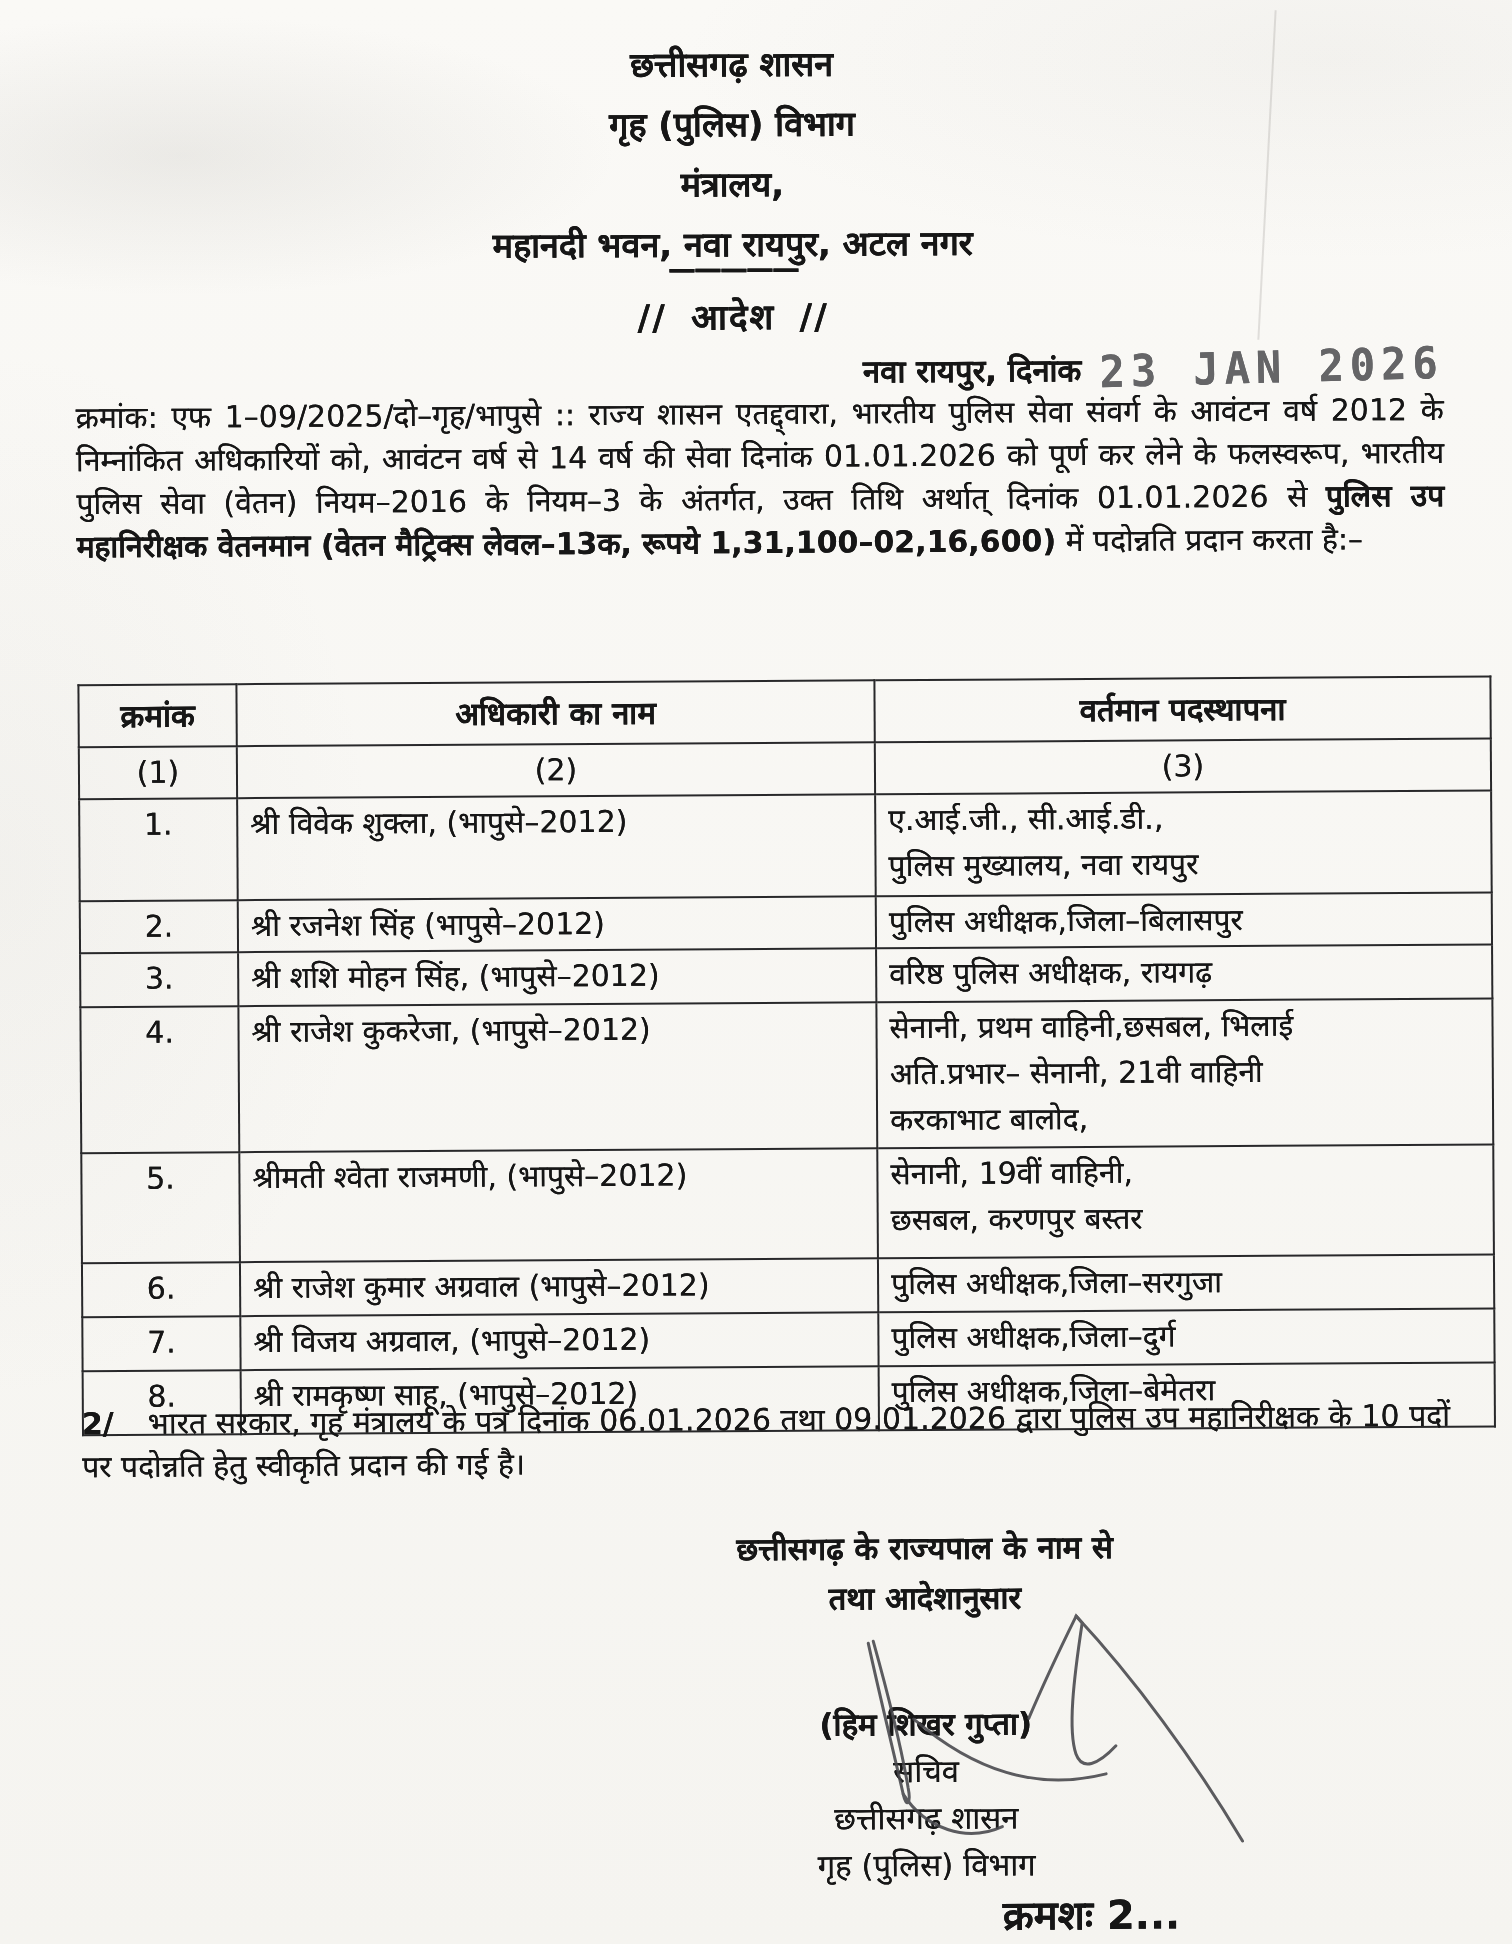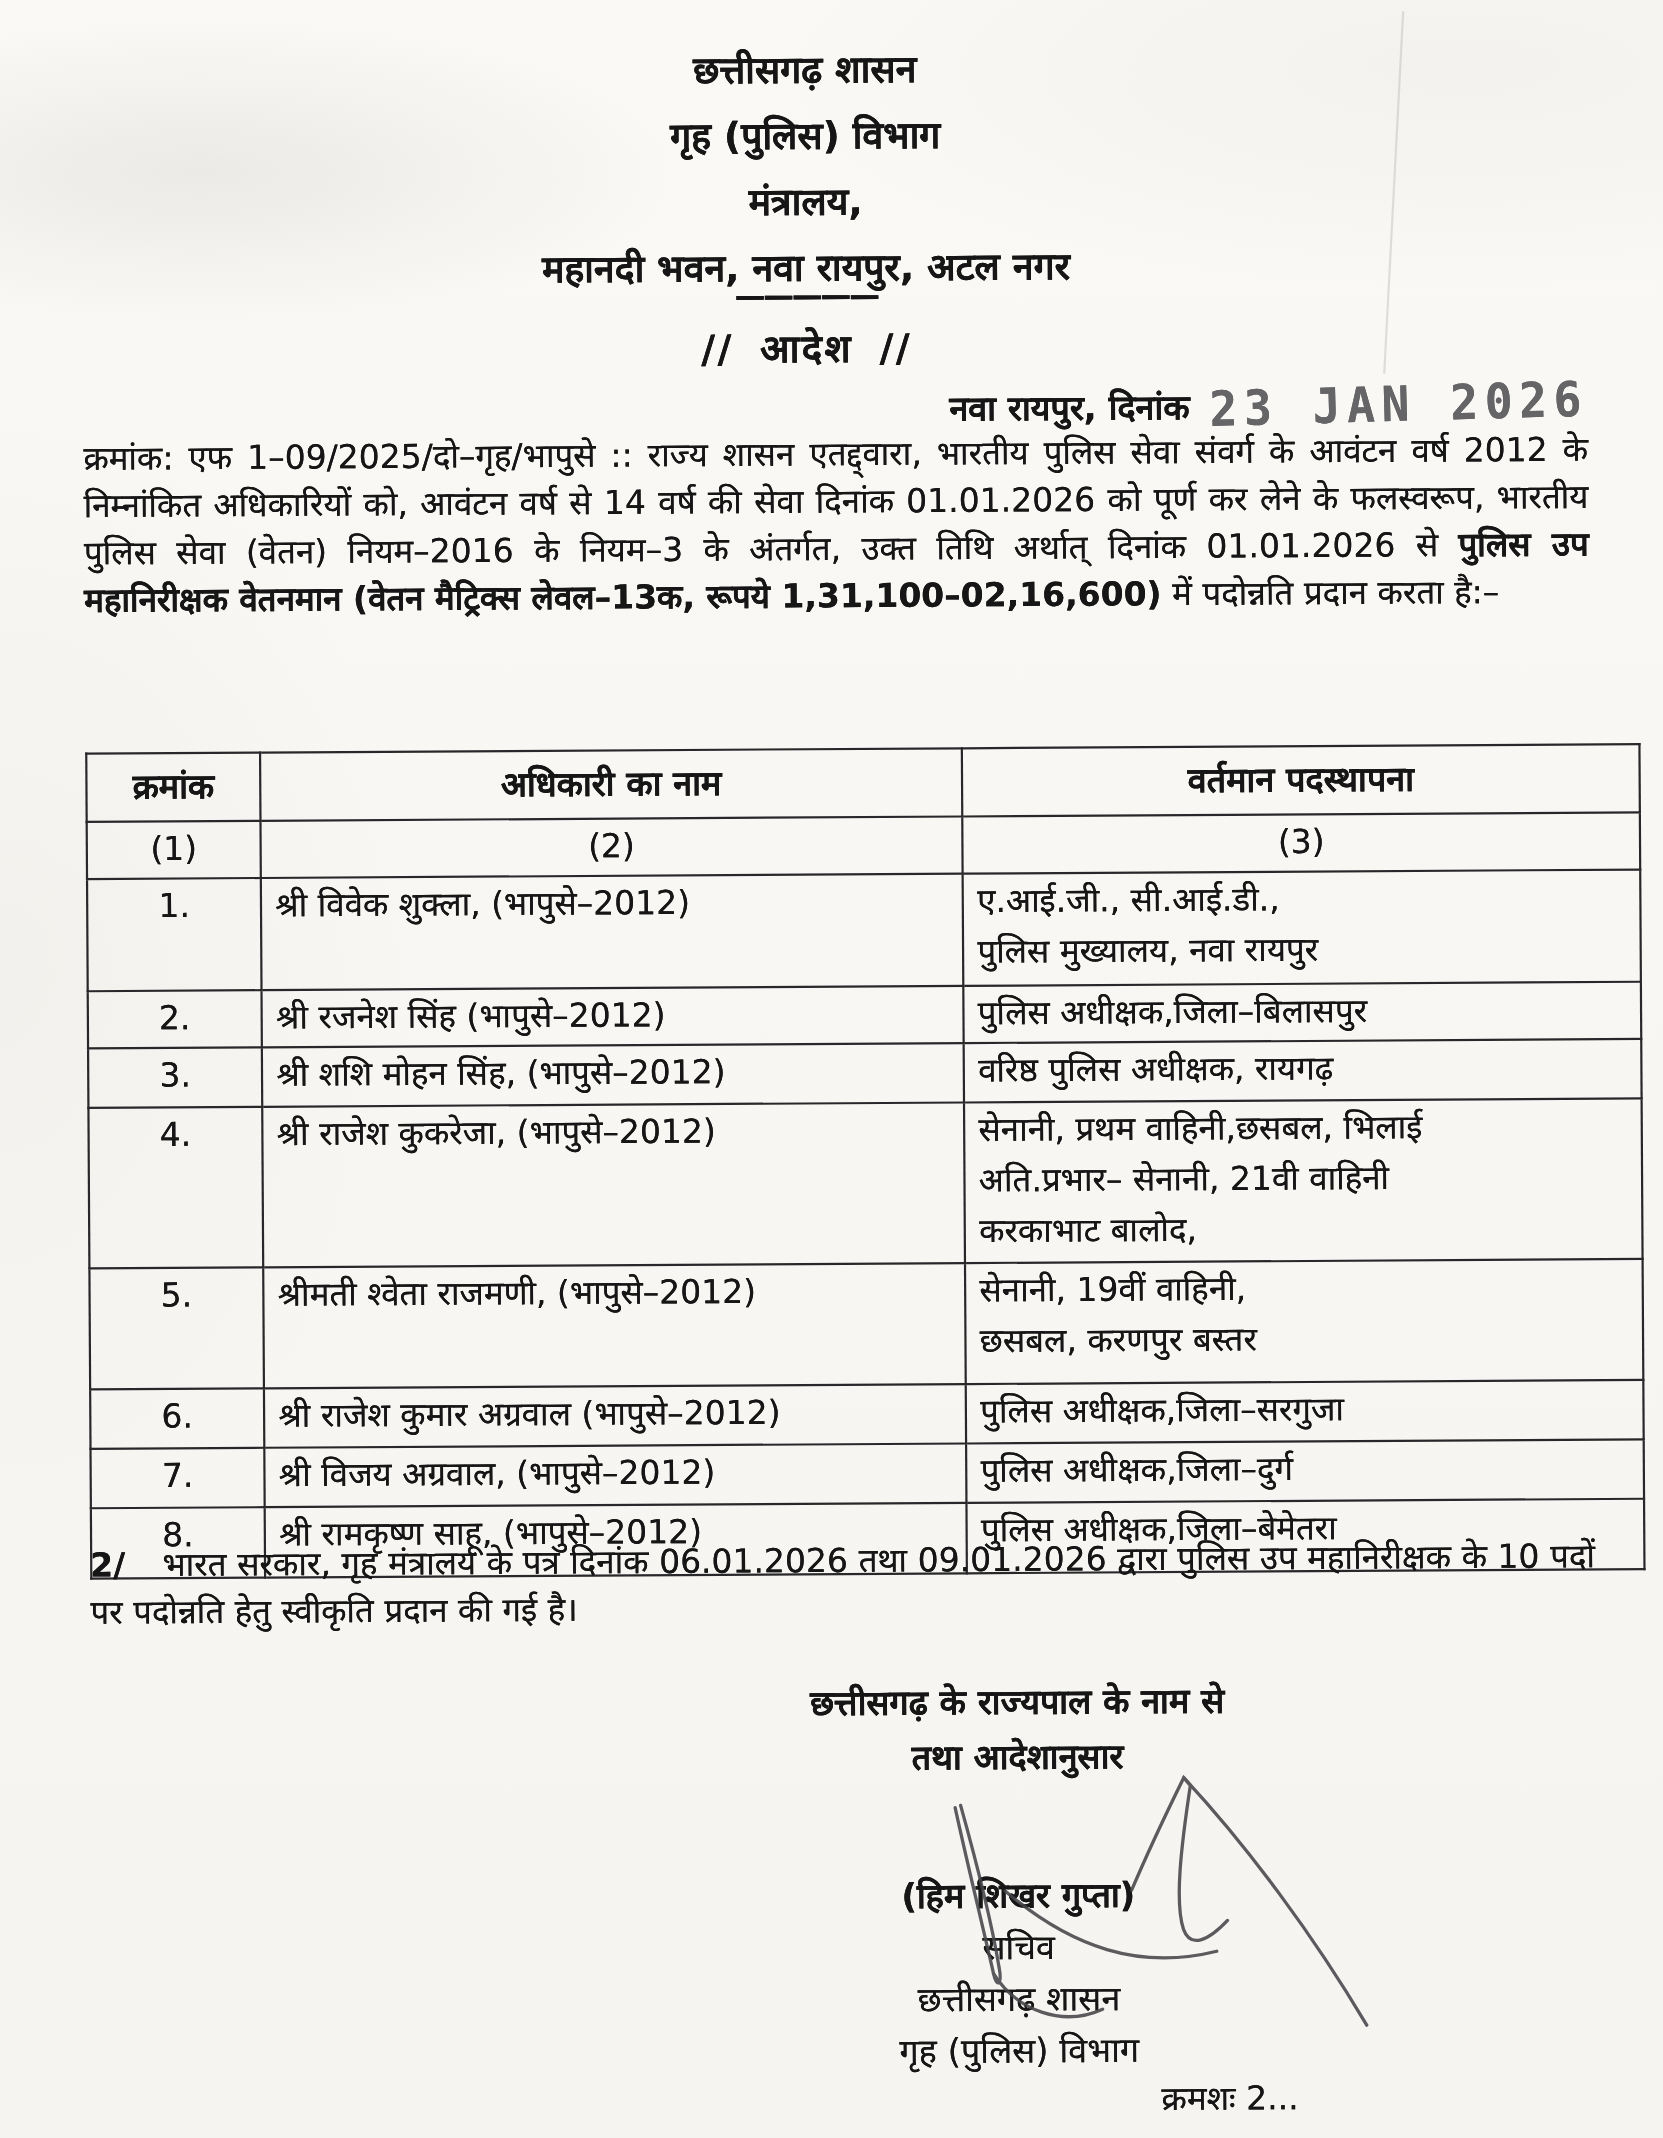--- a/index.html
+++ b/index.html
@@ -53,21 +53,21 @@
   tr.h140 td{height:140px;}
   tr.h104 td{height:104px;}
   tr.h58  td{height:58px;}
 
   .para2{position:absolute;left:78px;right:66px;top:1398px;}
   .para2 .num{font-weight:bold;padding-right:34px;}
 
   .auth{position:absolute;left:630px;width:580px;top:1524px;text-align:center;font-size:31px;line-height:50px;font-weight:bold;}
   .signoff{position:absolute;left:630px;width:580px;top:1702px;text-align:center;font-size:31px;line-height:47px;}
   .signoff .name{font-weight:bold;}
-  .continuation{position:absolute;left:1049px;top:1888px;font-size:30px;font-weight:normal;}
+  .continuation{position:absolute;left:996px;top:1888px;font-size:40px;font-weight:bold;}
 
   svg.sig{position:absolute;left:768px;top:1592px;z-index:2;pointer-events:none;}
   .crease{position:absolute;left:1266px;top:10px;width:2px;height:330px;background:rgba(130,128,122,.22);transform:rotate(3deg);}
 </style>
 </head>
 <body>
 
 <div class="page">
   <div class="crease"></div>
   <div class="scan">

